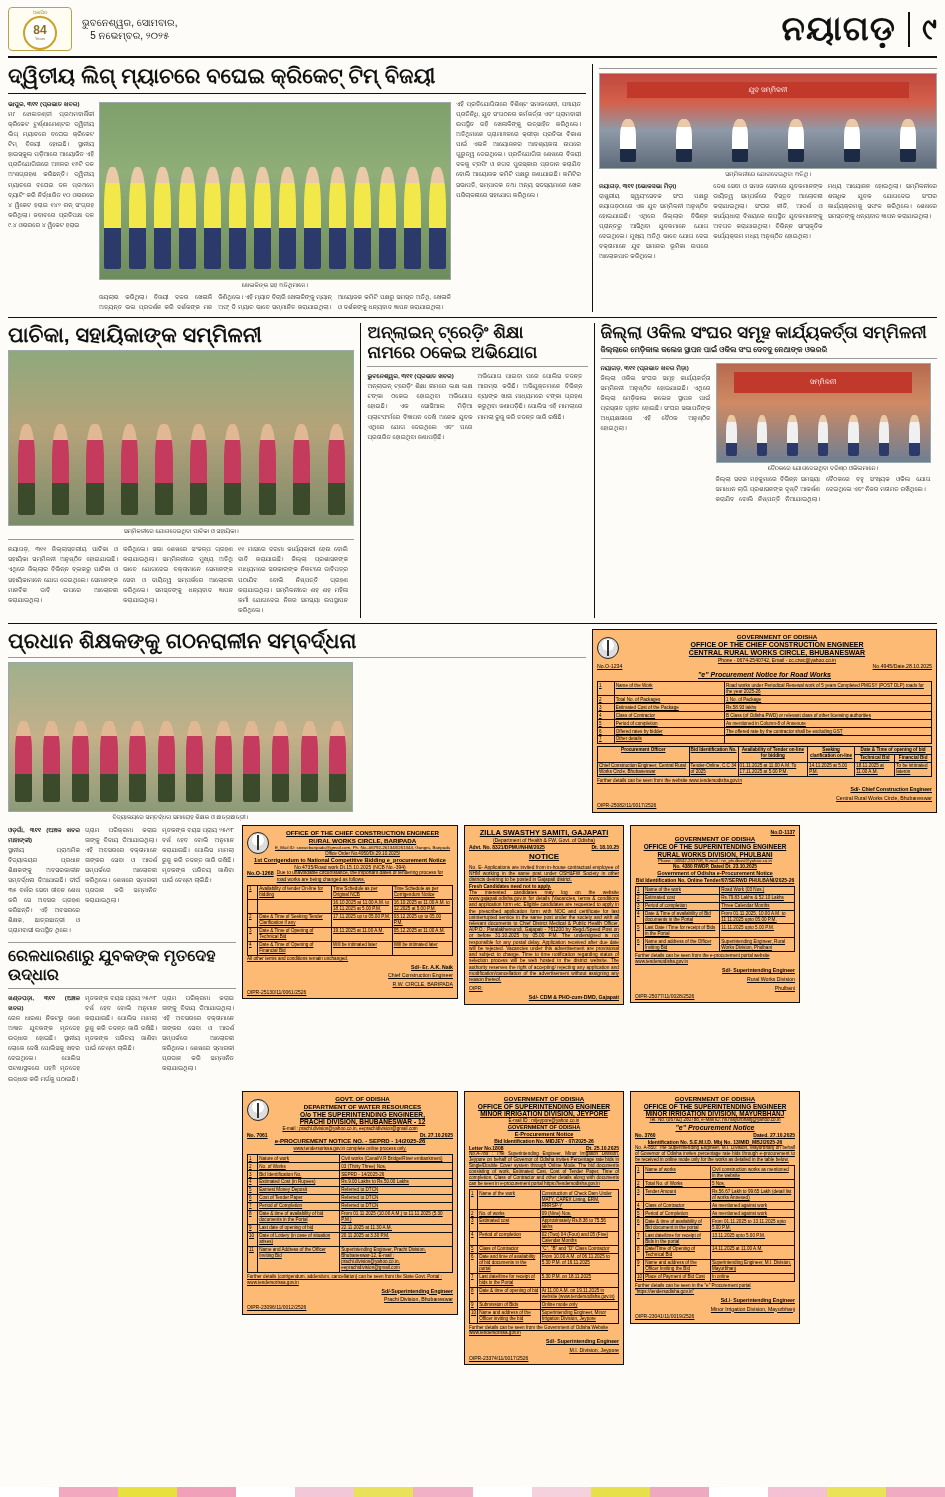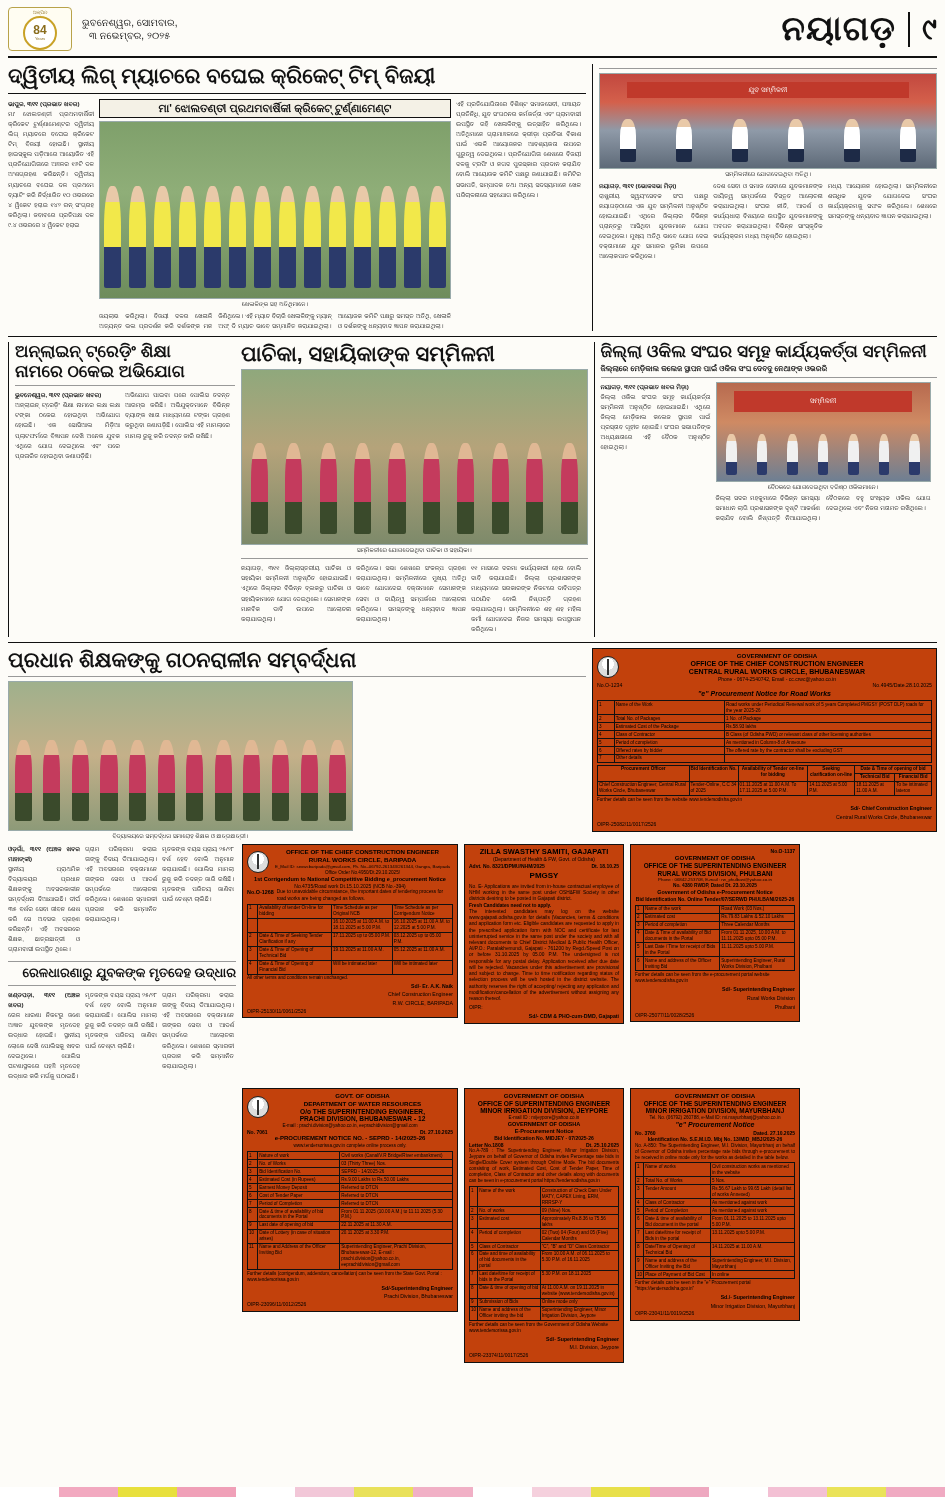--- a/index.html
+++ b/index.html
@@ -66,22 +66,22 @@
   .photo.g3 .ph-people i, .photo.g4 .ph-people i { background:linear-gradient(180deg,#e0b894 0 18%, #c43b5d 18% 65%, #3a4a2b 65% 100%); }
   .photo.g5 .ph-people i { background:linear-gradient(180deg,#e9c9a8 0 18%, #f0f0f0 18% 68%, #2b3a6b 68% 100%); }
   .photo .banner {
     position:absolute; top:8%; left:8%; right:8%; height:18%;
     background:#c0392b; color:#fff; font-size:7px; display:flex;
     align-items:center; justify-content:center; text-align:center; padding:1px;
   }
 
   
   .ad {
-    border:1px solid #111; padding:3px 4px; background:#c2410c;
-    font-size:5.4px; line-height:1.3; color:#000;
+    border:1px solid #111; padding:3px 4px; background:#fdba74;
+    font-size:5.4px; line-height:1.3; color:#000;text-decoration:underline;
   }
   .ad .gov { text-align:center; font-weight:bold; font-size:6.2px; }
   .ad .office { text-align:center; font-weight:bold; font-size:7px; line-height:1.15; }
   .ad .office2 { text-align:center; font-weight:bold; font-size:6.2px; }
   .ad .small-c { text-align:center; font-size:5px; }
   .ad .notice-title { text-align:center; font-weight:bold; font-size:8px; margin:2px 0; }
   .ad .eproc { text-align:center; font-weight:bold; font-size:7px; font-style:italic; }
   .ad table { border-collapse:collapse; width:100%; font-size:4.6px; margin-top:2px; }
   .ad table td, .ad table th { border:1px solid #111; padding:0.5px 1px; vertical-align:top; }
   .ad .sd { text-align:right; font-weight:bold; font-size:5.2px; margin-top:2px; }
@@ -117,39 +117,38 @@
   <div class="masthead">
     <div class="logo-badge">
       <div class="logo-top">ଅଳ୍ପିନ</div>
       <div class="logo-circle">
         <span class="logo-num">84</span>
         <span class="logo-sub">Years</span>
       </div>
     </div>
     <div class="dateline">
       <div>ଭୁବନେଶ୍ୱର, ସୋମବାର,</div>
-      <div>୩ ନଭେମ୍ବର, ୨୦୨୫</div>
+      <div>5 ନଭେମ୍ବର, ୨୦୨୫</div>
     </div>
     <div class="masthead-spacer"></div>
     <div class="paper-name">ନୟାଗଡ଼</div>
     <div class="page-num">୯</div>
   </div>
 
   <div class="cols" style="margin-top:6px;">
 
     <div class="col" style="width:578px;">
       <div class="hl">ଦ୍ୱିତୀୟ ଲିଗ୍ ମ୍ୟାଚରେ ବଘେଇ କ୍ରିକେଟ୍ ଟିମ୍ ବିଜୟୀ</div>
       <div class="rule"></div>
       <div class="cols" style="gap:5px;">
         <div class="col body-col" style="width:86px;">
           <div class="place">ଭାପୁର, ୩୧୧ (ପ୍ରଭାତ ଖବର)</div>
           <p>ମା' ଝୋଲତଣ୍ତୀ ପ୍ରଥମବାର୍ଷିକୀ କ୍ରିକେଟ ଟୁର୍ଣ୍ଣାମେଣ୍ଟର ଦ୍ୱିତୀୟ ଲିଗ୍ ମ୍ୟାଚରେ ବଘେଇ କ୍ରିକେଟ ଟିମ୍ ବିଜୟୀ ହୋଇଛି। ସ୍ଥାନୀୟ ହାଇସ୍କୁଲ ପଡ଼ିଆରେ ଆୟୋଜିତ ଏହି ପ୍ରତିଯୋଗିତାରେ ଅଞ୍ଚଳର ୧୬ଟି ଦଳ ଅଂଶଗ୍ରହଣ କରିଛନ୍ତି। ଦ୍ୱିତୀୟ ମ୍ୟାଚରେ ବଘେଇ ଦଳ ପ୍ରଥମେ ବ୍ୟାଟିଂ କରି ନିର୍ଦ୍ଧାରିତ ୧୦ ଓଭରରେ ୪ ୱିକେଟ ହରାଇ ୧୪୨ ରନ୍ ସଂଗ୍ରହ କରିଥିଲା। ଜବାବରେ ପ୍ରତିପକ୍ଷ ଦଳ ୯.୪ ଓଭରରେ ୪ ୱିକେଟ ହରାଇ</p>
         </div>
         <div class="col" style="width:352px;">
-          <div style="border:1px solid #111; background:#f4f1e6; text-align:center; font-weight:bold; font-size:11px; padding:2px;">ମା' ଝୋଲତଣ୍ତୀ ପ୍ରଥମବାର୍ଷିକୀ କ୍ରିକେଟ୍ ଟୁର୍ଣ୍ଣାମେଣ୍ଟ</div>
           <div class="photo g1" style="height:178px; margin-top:3px;">
             <div class="ph-people">
               <i></i>
                 <i></i>
                 <i></i>
                 <i></i>
                 <i></i>
                 <i></i>
                 <i></i>
                 <i></i>
@@ -195,63 +194,63 @@
         <div class="col body-col" style="width:110px;">
           <p>ମଧ୍ୟ ଆୟୋଜନ ହୋଇଥିଲା। ସମ୍ମିଳନୀରେ ଶତାଧିକ ଯୁବକ ଯୋଗଦେଇ ସଂଘର କାର୍ଯ୍ୟକ୍ରମକୁ ସଫଳ କରିଥିଲେ। ଶେଷରେ ସମସ୍ତଙ୍କୁ ଧନ୍ୟବାଦ ଜ୍ଞାପନ କରାଯାଇଥିଲା।</p>
         </div>
       </div>
     </div>
   </div>
 
   <div class="rule"></div>
 
   <div class="cols">
+
+    <div class="col" style="width:348px;">
+      <div class="hl">ପାଚିକା, ସହାୟିକାଙ୍କ ସମ୍ମିଳନୀ</div>
+      <div class="photo g3" style="height:176px; margin-top:3px;">
+        <div class="ph-people" style="height:52%;">
+          <i></i>
+            <i></i>
+            <i></i>
+            <i></i>
+            <i></i>
+            <i></i>
+            <i></i>
+            <i></i>
+            <i></i>
+            <i></i>
+        </div>
+      </div>
+      <div class="caption">ସମ୍ମିଳନୀରେ ଯୋଗଦେଇଥିବା ପାଚିକା ଓ ସହାୟିକା।</div>
+      <div class="rule-thin"></div>
+      <div class="cols" style="gap:5px;">
+        <div class="col body-col" style="width:110px;">
+          <p>ନୟାଗଡ଼, ୩୧୧ ଜିଲ୍ଲାସ୍ତରୀୟ ପାଚିକା ଓ ସହାୟିକା ସମ୍ମିଳନୀ ଅନୁଷ୍ଠିତ ହୋଇଯାଇଛି। ଏଥିରେ ଜିଲ୍ଲାର ବିଭିନ୍ନ ବ୍ଲକରୁ ପାଚିକା ଓ ସହାୟିକାମାନେ ଯୋଗ ଦେଇଥିଲେ। ସେମାନଙ୍କ ମାନବିକ ଦାବି ଉପରେ ଆଲୋଚନା କରାଯାଇଥିଲା।</p>
+        </div>
+        <div class="col body-col" style="width:110px;">
+          <p>କରିଥିଲେ। ସଭା ଶେଷରେ ସଂକଳ୍ପ ଗ୍ରହଣ କରାଯାଇଥିଲା। ସମ୍ମିଳନୀରେ ମୁଖ୍ୟ ଅତିଥି ଭାବେ ଯୋଗଦେଇ ବକ୍ତାମାନେ ସେମାନଙ୍କ ସେବା ଓ ଦାୟିତ୍ୱ ସମ୍ପର୍କରେ ଆଲୋଚନା କରିଥିଲେ। ସମସ୍ତଙ୍କୁ ଧନ୍ୟବାଦ ଜ୍ଞାପନ କରାଯାଇଥିଲା।</p>
+        </div>
+        <div class="col body-col" style="width:110px;">
+          <p>୧୧ ମାସରେ ଦରମା କାର୍ଯ୍ୟକାରୀ ହେଉ ବୋଲି ଦାବି କରାଯାଇଛି। ଜିଲ୍ଲା ପ୍ରଶାସନଙ୍କ ମାଧ୍ୟମରେ ସରକାରଙ୍କ ନିକଟରେ ଦାବିପତ୍ର ପଠାଯିବ ବୋଲି ନିଷ୍ପତ୍ତି ଗ୍ରହଣ କରାଯାଇଥିଲା। ସମ୍ମିଳନୀରେ ଶହ ଶହ ମହିଳା କର୍ମୀ ଯୋଗଦେଇ ନିଜର ସମସ୍ୟା ଉପସ୍ଥାପନ କରିଥିଲେ।</p>
+        </div>
+      </div>
+    </div>
 
     <div class="col vline" style="width:228px; padding-left:6px;">
       <div class="hl2">ଅନ୍‌ଲାଇନ୍ ଟ୍ରେଡ଼ିଂ ଶିକ୍ଷା</div>
       <div class="hl2">ନାମରେ ଠକେଇ ଅଭିଯୋଗ</div>
       <div class="rule-thin"></div>
       <div class="cols" style="gap:5px;">
         <div class="col body-col" style="width:105px;">
           <div class="place">ଭୁବନେଶ୍ୱର, ୩୧୧ (ପ୍ରଭାତ ଖବର)</div>
           <p>ଅନ୍‌ଲାଇନ୍ ଟ୍ରେଡ଼ିଂ ଶିକ୍ଷା ନାମରେ ଲକ୍ଷ ଲକ୍ଷ ଟଙ୍କା ଠକେଇ ହୋଇଥିବା ଅଭିଯୋଗ ହୋଇଛି। ଏକ ସୋସିଆଲ ମିଡ଼ିଆ ପ୍ଲାଟଫର୍ମରେ ବିଜ୍ଞାପନ ଦେଖି ଅନେକ ଯୁବକ ଏଥିରେ ଯୋଗ ଦେଇଥିଲେ ଏବଂ ପରେ ପ୍ରତାରିତ ହୋଇଥିବା ଜଣାପଡ଼ିଛି।</p>
         </div>
         <div class="col body-col" style="width:105px;">
           <p>ଅଭିଯୋଗ ପାଇବା ପରେ ପୋଲିସ ତଦନ୍ତ ଆରମ୍ଭ କରିଛି। ଅଭିଯୁକ୍ତମାନେ ବିଭିନ୍ନ ବ୍ୟାଙ୍କ ଖାତା ମାଧ୍ୟମରେ ଟଙ୍କା ଗ୍ରହଣ କରୁଥିବା ଜଣାପଡ଼ିଛି। ପୋଲିସ ଏହି ମାମଲାରେ ମାମଲା ରୁଜୁ କରି ତଦନ୍ତ ଜାରି ରଖିଛି।</p>
-        </div>
-      </div>
-    </div>
-
-    <div class="col" style="width:348px;">
-      <div class="hl">ପାଚିକା, ସହାୟିକାଙ୍କ ସମ୍ମିଳନୀ</div>
-      <div class="photo g3" style="height:176px; margin-top:3px;">
-        <div class="ph-people" style="height:52%;">
-          <i></i>
-            <i></i>
-            <i></i>
-            <i></i>
-            <i></i>
-            <i></i>
-            <i></i>
-            <i></i>
-            <i></i>
-            <i></i>
-        </div>
-      </div>
-      <div class="caption">ସମ୍ମିଳନୀରେ ଯୋଗଦେଇଥିବା ପାଚିକା ଓ ସହାୟିକା।</div>
-      <div class="rule-thin"></div>
-      <div class="cols" style="gap:5px;">
-        <div class="col body-col" style="width:110px;">
-          <p>ନୟାଗଡ଼, ୩୧୧ ଜିଲ୍ଲାସ୍ତରୀୟ ପାଚିକା ଓ ସହାୟିକା ସମ୍ମିଳନୀ ଅନୁଷ୍ଠିତ ହୋଇଯାଇଛି। ଏଥିରେ ଜିଲ୍ଲାର ବିଭିନ୍ନ ବ୍ଲକରୁ ପାଚିକା ଓ ସହାୟିକାମାନେ ଯୋଗ ଦେଇଥିଲେ। ସେମାନଙ୍କ ମାନବିକ ଦାବି ଉପରେ ଆଲୋଚନା କରାଯାଇଥିଲା।</p>
-        </div>
-        <div class="col body-col" style="width:110px;">
-          <p>କରିଥିଲେ। ସଭା ଶେଷରେ ସଂକଳ୍ପ ଗ୍ରହଣ କରାଯାଇଥିଲା। ସମ୍ମିଳନୀରେ ମୁଖ୍ୟ ଅତିଥି ଭାବେ ଯୋଗଦେଇ ବକ୍ତାମାନେ ସେମାନଙ୍କ ସେବା ଓ ଦାୟିତ୍ୱ ସମ୍ପର୍କରେ ଆଲୋଚନା କରିଥିଲେ। ସମସ୍ତଙ୍କୁ ଧନ୍ୟବାଦ ଜ୍ଞାପନ କରାଯାଇଥିଲା।</p>
-        </div>
-        <div class="col body-col" style="width:110px;">
-          <p>୧୧ ମାସରେ ଦରମା କାର୍ଯ୍ୟକାରୀ ହେଉ ବୋଲି ଦାବି କରାଯାଇଛି। ଜିଲ୍ଲା ପ୍ରଶାସନଙ୍କ ମାଧ୍ୟମରେ ସରକାରଙ୍କ ନିକଟରେ ଦାବିପତ୍ର ପଠାଯିବ ବୋଲି ନିଷ୍ପତ୍ତି ଗ୍ରହଣ କରାଯାଇଥିଲା। ସମ୍ମିଳନୀରେ ଶହ ଶହ ମହିଳା କର୍ମୀ ଯୋଗଦେଇ ନିଜର ସମସ୍ୟା ଉପସ୍ଥାପନ କରିଥିଲେ।</p>
         </div>
       </div>
     </div>
 
     <div class="col vline" style="width:345px; padding-left:6px;">
       <div class="hl2">ଜିଲ୍ଲା ଓକିଲ ସଂଘର ସମୂହ କାର୍ଯ୍ୟକର୍ତ୍ତା ସମ୍ମିଳନୀ</div>
       <div class="sub-hl" style="font-size:7.5px; margin-top:2px;">ଜିଲ୍ଲାରେ ମେଡ଼ିକାଲ କଲେଜ ସ୍ଥାପନ ପାଇଁ ଓକିଲ ସଂଘ ଦେବଦୁ ନେଥାଙ୍କ ଓଭରରି</div>
       <div class="rule-thin"></div>
       <div class="cols" style="gap:5px;">
         <div class="col body-col" style="width:110px;">
@@ -398,21 +397,21 @@
           <p>ସ୍ଥାନୀୟ ପ୍ରାଥମିକ ବିଦ୍ୟାଳୟର ପ୍ରଧାନ ଶିକ୍ଷକଙ୍କୁ ଅବସରକାଳୀନ ସମ୍ବର୍ଦ୍ଧନା ଦିଆଯାଇଛି। ଦୀର୍ଘ ୩୫ ବର୍ଷର ସେବା ଜୀବନ ଶେଷ କରି ସେ ଅବସର ଗ୍ରହଣ କରିଛନ୍ତି। ଏହି ଅବସରରେ ଶିକ୍ଷକ, ଛାତ୍ରଛାତ୍ରୀ ଓ ଗ୍ରାମବାସୀ ଉପସ୍ଥିତ ଥିଲେ।</p>
         </div>
         <div class="col body-col" style="width:72px;">
           <p>ଗ୍ରାମ ପରିକ୍ରମା କରାଇ ତାଙ୍କୁ ବିଦାୟ ଦିଆଯାଇଥିଲା। ଏହି ଅବସରରେ ବକ୍ତାମାନେ ତାଙ୍କର ସେବା ଓ ଆଦର୍ଶ ସମ୍ପର୍କରେ ଆଲୋଚନା କରିଥିଲେ। ଶେଷରେ ସ୍ମାରକୀ ପ୍ରଦାନ କରି ସମ୍ମାନିତ କରାଯାଇଥିଲା।</p>
         </div>
         <div class="col body-col" style="width:72px;">
           <p>ମୃତକଙ୍କ ବୟସ ପ୍ରାୟ ୨୫/୨୮ ବର୍ଷ ହେବ ବୋଲି ଅନୁମାନ କରାଯାଉଛି। ପୋଲିସ ମାମଲା ରୁଜୁ କରି ତଦନ୍ତ ଜାରି ରଖିଛି। ମୃତକଙ୍କ ପରିଚୟ ଜାଣିବା ପାଇଁ ଚେଷ୍ଟା ଚାଲିଛି।</p>
         </div>
       </div>
       <div class="rule-thin"></div>
-      <div class="hl2" style="font-size:13px;text-align:right;">ରେଳଧାରଣାରୁ ଯୁବକଙ୍କ ମୃତଦେହ ଉଦ୍ଧାର</div>
+      <div class="hl2" style="font-size:16px;">ରେଳଧାରଣାରୁ ଯୁବକଙ୍କ ମୃତଦେହ ଉଦ୍ଧାର</div>
       <div class="rule-thin"></div>
       <div class="cols" style="gap:5px;">
         <div class="col body-col" style="width:72px;">
           <div class="place">ଖଣ୍ଡପଡ଼ା, ୩୧୧ (ଅଞ୍ଚଳ ଖବର)</div>
           <p>ରେଳ ଧାରଣା ନିକଟରୁ ଜଣେ ଅଜ୍ଞାତ ଯୁବକଙ୍କ ମୃତଦେହ ଉଦ୍ଧାର ହୋଇଛି। ସ୍ଥାନୀୟ ଲୋକେ ଦେଖି ପୋଲିସକୁ ଖବର ଦେଇଥିଲେ। ପୋଲିସ ଘଟଣାସ୍ଥଳରେ ପହଞ୍ଚି ମୃତଦେହ ଉଦ୍ଧାର କରି ମର୍ଗକୁ ପଠାଇଛି।</p>
         </div>
         <div class="col body-col" style="width:72px;">
           <p>ମୃତକଙ୍କ ବୟସ ପ୍ରାୟ ୨୫/୨୮ ବର୍ଷ ହେବ ବୋଲି ଅନୁମାନ କରାଯାଉଛି। ପୋଲିସ ମାମଲା ରୁଜୁ କରି ତଦନ୍ତ ଜାରି ରଖିଛି। ମୃତକଙ୍କ ପରିଚୟ ଜାଣିବା ପାଇଁ ଚେଷ୍ଟା ଚାଲିଛି।</p>
         </div>
         <div class="col body-col" style="width:72px;">
@@ -481,21 +480,21 @@
     </div>
 
     <div class="col" style="width:160px;">
       <div class="ad">
         <div class="office" style="font-size:7.5px;">ZILLA SWASTHY SAMITI, GAJAPATI</div>
         <div class="small-c">(Department of Health &amp; FW, Govt. of Odisha)</div>
         <div style="display:flex; justify-content:space-between; font-size:5px; font-weight:bold;">
           <span>Advt. No. 8321/DPMU/NHM/2025</span>
           <span>Dt. 18.10.25</span>
         </div>
-        <div class="notice-title">PMGSY</div>
+        <div class="notice-title">NOTICE</div>
         <div style="font-size:4.8px; text-align:justify;">No. E- Applications are invited from in-house contractual employee of NHM working in the same post under OSH&amp;FW Society in other districts desiring to be posted in Gajapati district.</div>
         <div style="font-size:4.8px; font-weight:bold; text-align:justify;">Fresh Candidates need not to apply.</div>
         <div style="font-size:4.8px; text-align:justify;">The interested candidates may log on the website www.gajapati.odisha.gov.in for details (Vacancies, terms &amp; conditions and application form etc. Eligible candidates are requested to apply in the prescribed application form with NOC and certificate for last uninterrupted service in the same post under the society and with all relevant documents to Chief District Medical &amp; Public Health Officer, AI/P.O.: Paralakhemundi, Gajapati - 761200 by Regd./Speed Post on or before 31.10.2025 by 05.00 P.M. The undersigned is not responsible for any postal delay. Application received after due date will be rejected. Vacancies under this advertisement are provisional and subject to change. Time to time notification regarding status of selection process will be web hosted in the district website. The authority reserves the right of accepting/ rejecting any application and modification/cancellation of the advertisement without assigning any reason thereof.</div>
         <div style="font-size:5px; margin-top:2px;">OIPR:</div>
         <div class="sd">Sd/- CDM &amp; PHO-cum-DMD, Gajapati</div>
       </div>
     </div>
 
     <div class="col" style="width:170px;">
       <div class="ad">

